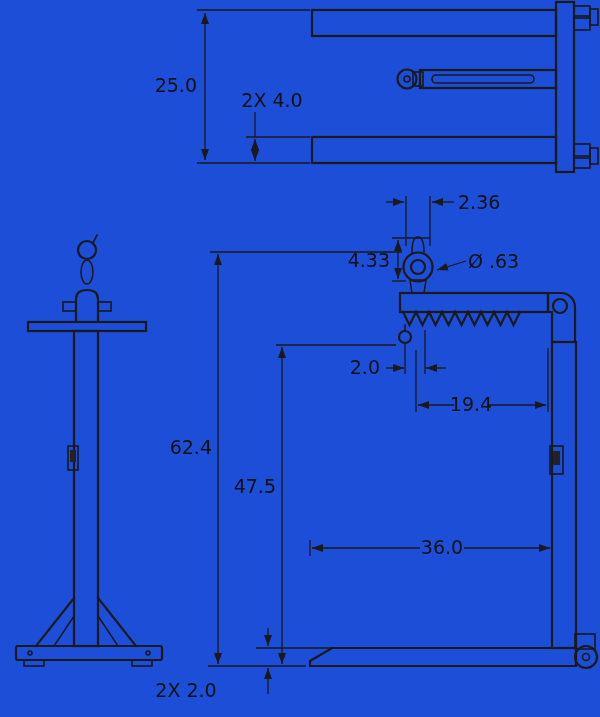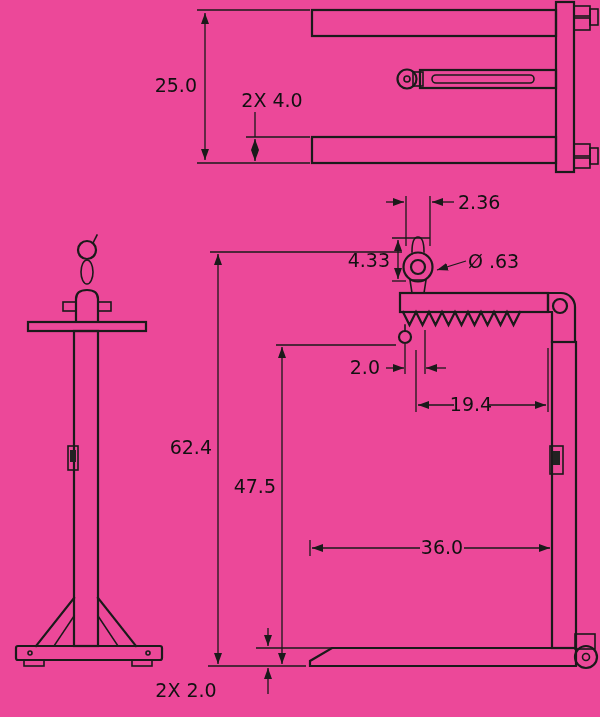--- a/index.html
+++ b/index.html
@@ -1,16 +1,16 @@
 <!DOCTYPE html>
 <html><head>
 <meta charset="utf-8">
 <style>
   html,body{margin:0;padding:0;background:#ffffff;}
-  .canvas{position:relative;width:600px;height:717px;background:#ec4899;overflow:hidden;
+  .canvas{position:relative;width:600px;height:717px;background:#1d4ed8;overflow:hidden;
           font-family:"DejaVu Sans","Liberation Sans",sans-serif;}
   svg{display:block;}
   svg text{font-family:"DejaVu Sans","Liberation Sans",sans-serif;font-size:19px;fill:#111111;}
   .obj{stroke:#1a1a1a;fill:none;stroke-width:2.2;stroke-linejoin:miter;stroke-linecap:square;}
   .thin{stroke-width:1.6;}
   .dim{stroke:#1a1a1a;fill:none;stroke-width:1.3;stroke-linecap:butt;}
   .solid{fill:#222222;stroke:none;}
 </style>
 </head>
 <body>

